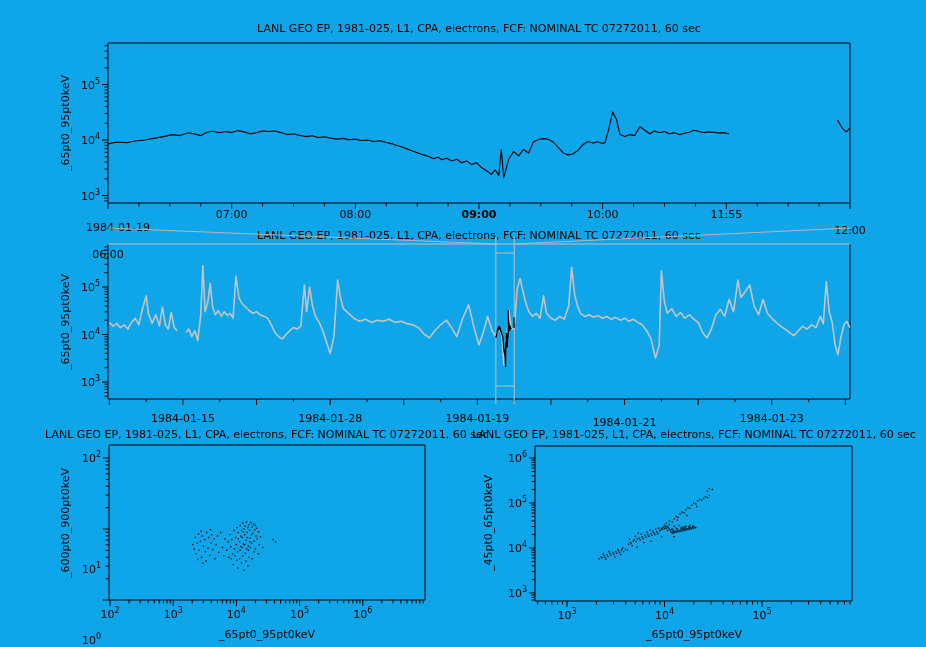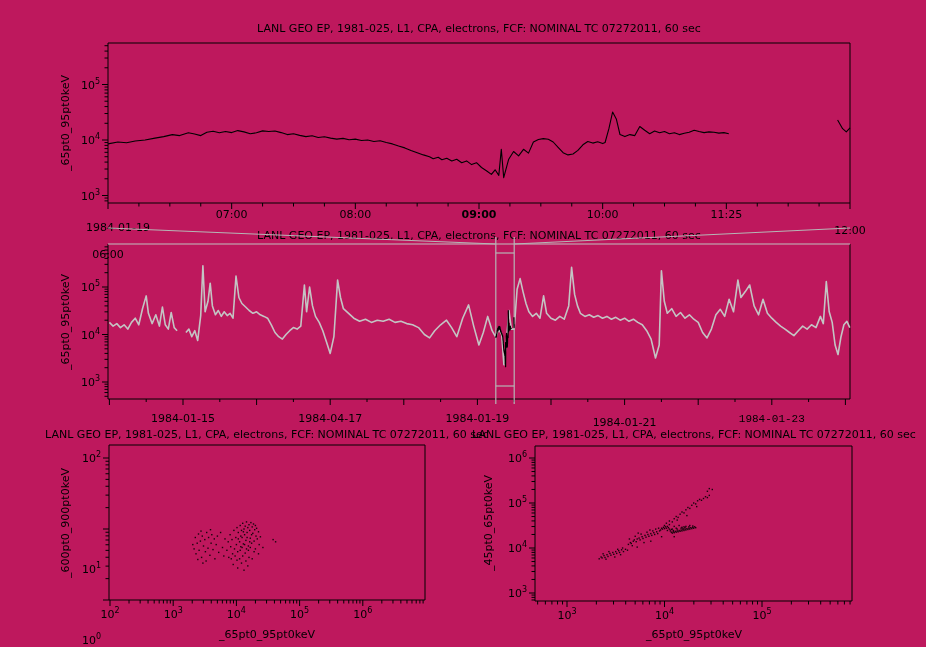--- a/index.html
+++ b/index.html
@@ -1,16 +1,16 @@
 <!DOCTYPE html>
 <html><head>
 <meta charset="utf-8">
 <style>
   html,body{margin:0;padding:0;background:#ffffff;}
-  #canvas{position:relative;width:926px;height:647px;background:#be185d;overflow:hidden;
+  #canvas{position:relative;width:926px;height:647px;background:#0ea5e9;overflow:hidden;
           font-family:"DejaVu Sans","Liberation Sans",sans-serif;color:#000;}
   .lbl{position:absolute;font-size:11px;line-height:12px;color:#000;white-space:nowrap;}
   .ttl{transform:translateX(-50%);}
   .xt {transform:translateX(-50%);}
   .yt {transform:translate(-100%,-50%);}
   .rot{transform:translate(-50%,-50%) rotate(-90deg);}
   .lbl sup{font-size:8px;line-height:8px;}
   #plots{position:absolute;left:0;top:0;z-index:2;}
   #labels{position:absolute;left:0;top:0;width:926px;height:647px;z-index:1;}
 </style>
@@ -35,30 +35,30 @@
     <div class="lbl" style="left:86px;top:222px;">1984-01-19</div>
     <div id="tickLabels">
         <div class="lbl yt" style="left: 100px; top: 195.5px;">10<sup>3</sup></div>
         <div class="lbl yt" style="left: 100px; top: 140px;">10<sup>4</sup></div>
         <div class="lbl yt" style="left: 100px; top: 84.5px;">10<sup>5</sup></div>
         <div class="lbl xt" style="left: 108px; top: 209px; margin-top: 40px;">06:00</div>
         <div class="lbl xt" style="left: 231.667px; top: 209px;">07:00</div>
         <div class="lbl xt" style="left: 355.333px; top: 209px;">08:00</div>
         <div class="lbl xt" style="left: 479px; top: 209px; font-weight: bold;">09:00</div>
         <div class="lbl xt" style="left: 602.667px; top: 209px;">10:00</div>
-        <div class="lbl xt" style="left: 726.333px; top: 209px;">11:25</div>
+        <div class="lbl xt" style="left: 726.333px; top: 209px;">11:55</div>
         <div class="lbl xt" style="left: 850px; top: 209px; margin-top: 16px;">12:00</div>
         <div class="lbl yt" style="left: 100px; top: 382px;">10<sup>3</sup></div>
         <div class="lbl yt" style="left: 100px; top: 334.5px;">10<sup>4</sup></div>
         <div class="lbl yt" style="left: 100px; top: 287px;">10<sup>5</sup></div>
         <div class="lbl xt" style="left: 183px; top: 413px;">1984-01-15</div>
-        <div class="lbl xt" style="left: 330.2px; top: 413px;">1984-04-17</div>
+        <div class="lbl xt" style="left: 330.2px; top: 413px;">1984-01-28</div>
         <div class="lbl xt" style="left: 477.4px; top: 413px;">1984-01-19</div>
         <div class="lbl xt" style="left: 624.6px; top: 393px; margin-top: 24px;">1984-01-21</div>
-        <div class="lbl xt" style="left: 771.8px; top: 413px; font-family: Liberation Mono, monospace;">1984-01-23</div>
+        <div class="lbl xt" style="left: 771.8px; top: 413px;">1984-01-23</div>
         <div class="lbl yt" style="left: 101px; top: 600px; margin-top: 40px;">10<sup>0</sup></div>
         <div class="lbl yt" style="left: 101px; top: 529px; margin-top: 40px;">10<sup>1</sup></div>
         <div class="lbl yt" style="left: 101px; top: 458px;">10<sup>2</sup></div>
         <div class="lbl xt" style="left: 110px; top: 607px;">10<sup>2</sup></div>
         <div class="lbl xt" style="left: 173.2px; top: 607px;">10<sup>3</sup></div>
         <div class="lbl xt" style="left: 236.4px; top: 607px;">10<sup>4</sup></div>
         <div class="lbl xt" style="left: 299.6px; top: 607px;">10<sup>5</sup></div>
         <div class="lbl xt" style="left: 362.8px; top: 607px;">10<sup>6</sup></div>
         <div class="lbl yt" style="left: 527px; top: 593px;">10<sup>3</sup></div>
         <div class="lbl yt" style="left: 527px; top: 548px;">10<sup>4</sup></div>

